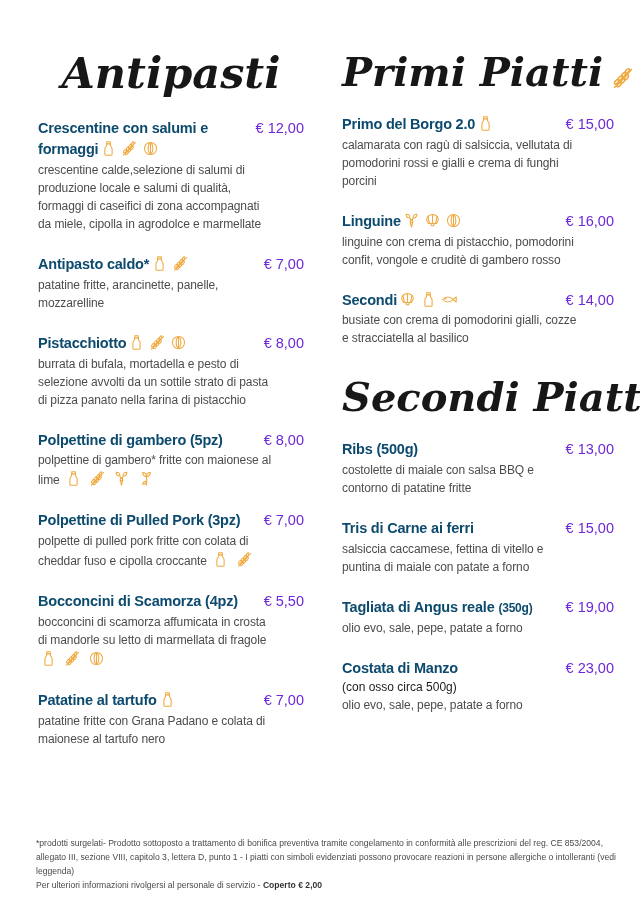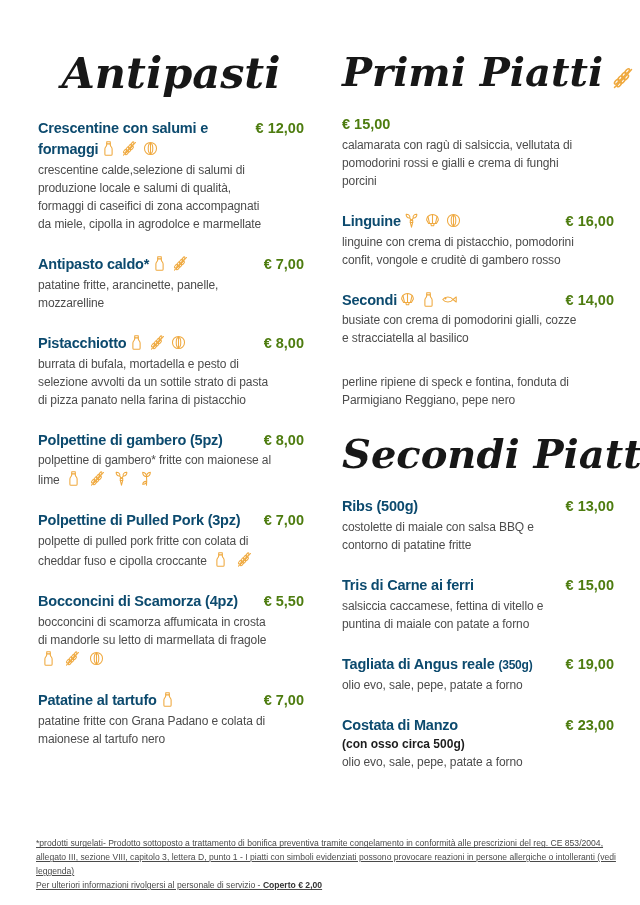--- a/index.html
+++ b/index.html
@@ -10,33 +10,33 @@
   .col-right{left:342px;width:272px;}
   .section-title{font-family:cursive,"DejaVu Serif",serif;font-style:italic;font-weight:700;
         font-size:40px;line-height:1.2;color:#171717;text-align:center;margin:4px 0 18px;
         letter-spacing:0px;white-space:nowrap;}
   .col-left .section-title{font-size:43px;}
   .item{margin-bottom:21px;}
   .row{display:flex;justify-content:space-between;align-items:flex-start;}
   .name{font-weight:bold;font-size:14.5px;line-height:1.5;color:#0c4a6e;
         letter-spacing:-0.2px;padding-right:6px;}
   .size{font-size:12px;font-weight:bold;}
-  .price{font-weight:bold;font-size:14.5px;line-height:1.5;color:#4d7c0f;white-space:nowrap;}
-  .name-note{font-weight:bold;font-size:12px;line-height:1.4;color:#1d1d1d;}
+  .price{font-weight:normal;font-size:14.5px;line-height:1.5;color:#6d28d9;white-space:nowrap;}
+  .name-note{font-weight:normal;font-size:12px;line-height:1.4;color:#1d1d1d;}
   .desc{font-size:12px;line-height:1.5;color:#4c4c4c;letter-spacing:-0.1px;max-width:236px;}
   .icon{display:inline-block;vertical-align:-4px;margin:0 2px;}
   .icon svg{width:17px;height:19px;display:block;stroke:#EFA93F;fill:none;
         stroke-width:1.5;stroke-linecap:round;stroke-linejoin:round;}
   .icon.title-icon{margin-left:8px;vertical-align:-5px;}
   .icon.title-icon svg{width:24px;height:26px;}
   
   .col-right > *:nth-child(5){margin-top:26px;}
   .col-right > *:nth-child(6){margin-top:10px;}
   .footer{position:absolute;left:36px;right:20px;bottom:12px;font-size:8.6px;
-        line-height:1.62;color:#4a4a4a;letter-spacing:0px;text-decoration:underline;}
+        line-height:1.62;color:#4a4a4a;letter-spacing:0px;}
   .footer b{color:#333333;}
   .svg-defs{position:absolute;width:0;height:0;overflow:hidden;}
 </style>
 </head>
 <body>
 
 <svg class="svg-defs" xmlns="http://www.w3.org/2000/svg" aria-hidden="true">
   <defs>
     <symbol id="sym-milk" viewBox="0 0 24 24">
       <path d="M9.5 2.5h5v3h-5z"></path>
@@ -171,20 +171,23 @@
         </div>
         <div class="desc"><span>patatine fritte con Grana Padano e colata di maionese al tartufo nero</span></div>
       </div>
     </div>
   <div class="col col-right">
       <h2 class="section-title"><span>Primi Piatti</span><span class="icon title-icon"><svg viewBox="0 0 24 24">
             <use href="#sym-gluten"></use>
           </svg></span></h2>
       <div class="item">
         <div class="row">
+          <div class="name"><span>Primo del Borgo 2.0</span><span class="icon"><svg viewBox="0 0 24 24">
+                <use href="#sym-milk"></use>
+              </svg></span></div>
           <div class="price">€ 15,00</div>
         </div>
         <div class="desc"><span>calamarata con ragù di salsiccia, vellutata di pomodorini rossi e gialli e crema di funghi porcini</span></div>
       </div>
       <div class="item">
         <div class="row">
           <div class="name"><span>Linguine</span><span class="icon"><svg viewBox="0 0 24 24">
                 <use href="#sym-crustaceans"></use>
               </svg></span><span class="icon"><svg viewBox="0 0 24 24">
                 <use href="#sym-molluscs"></use>
@@ -202,21 +205,20 @@
               </svg></span><span class="icon"><svg viewBox="0 0 24 24">
                 <use href="#sym-milk"></use>
               </svg></span><span class="icon"><svg viewBox="0 0 24 24">
                 <use href="#sym-fish"></use>
               </svg></span></div>
           <div class="price">€ 14,00</div>
         </div>
         <div class="desc"><span>busiate con crema di pomodorini gialli, cozze e stracciatella al basilico</span></div>
       </div>
       <div class="item">
-        <div class="desc"><span>perline ripiene di speck e fontina, fonduta di Parmigiano Reggiano, pepe nero</span></div>
       </div>
       <h2 class="section-title"><span>Secondi Piatti</span></h2>
       <div class="item">
         <div class="row">
           <div class="name"><span>Ribs (500g)</span></div>
           <div class="price">€ 13,00</div>
         </div>
         <div class="desc"><span>costolette di maiale con salsa BBQ e contorno di patatine fritte</span></div>
       </div>
       <div class="item">

